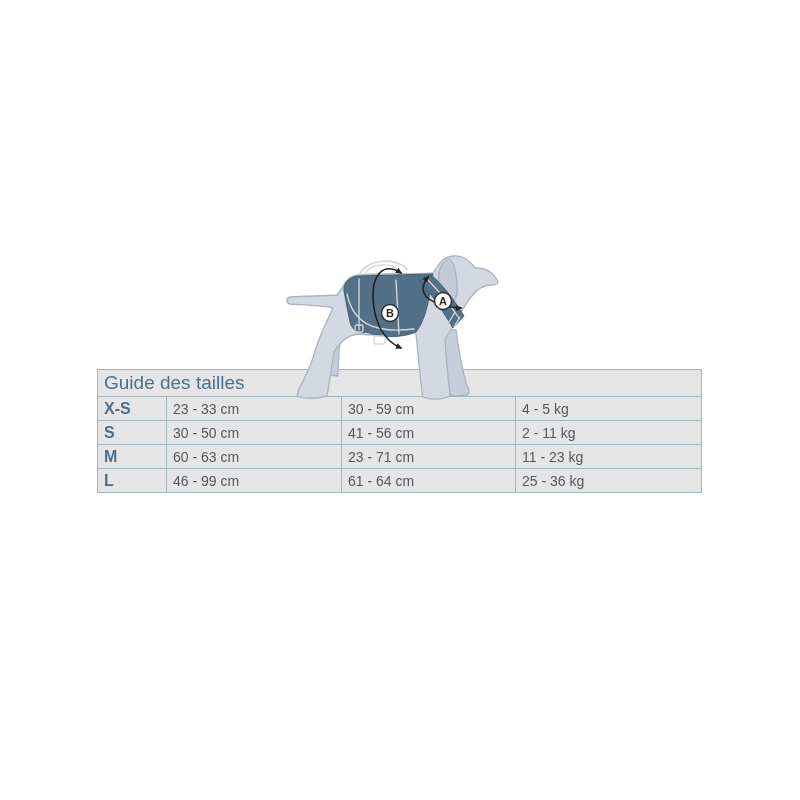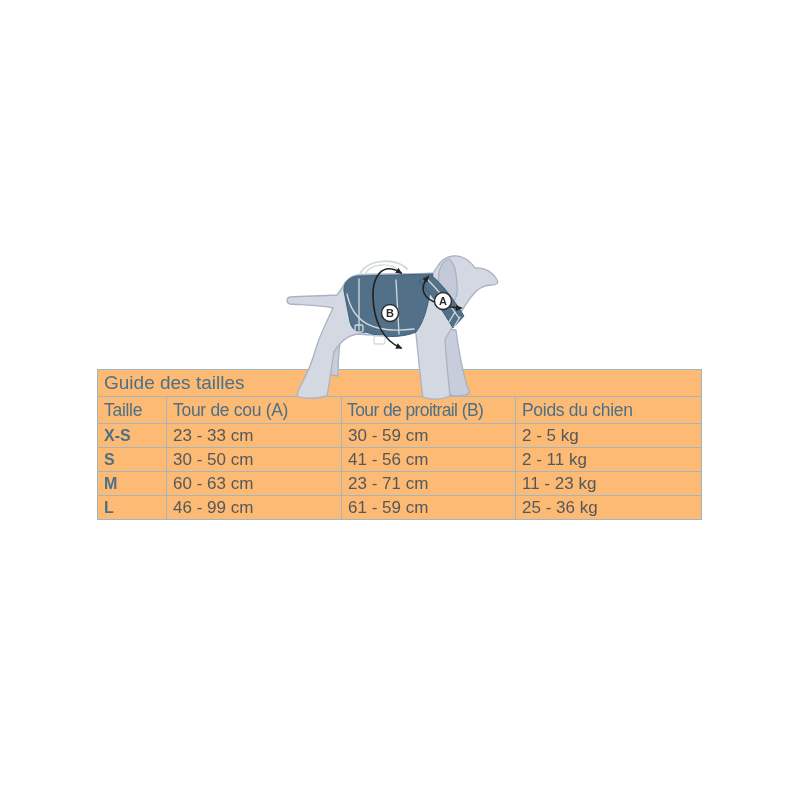--- a/index.html
+++ b/index.html
@@ -9,35 +9,35 @@
     font-family:"Liberation Sans", sans-serif;
     position:relative;
     overflow:hidden;
   }
   .stage{position:absolute;inset:0;}
 
   
   .size-table{
     position:absolute;left:97px;top:369px;width:604px;
     border-collapse:collapse;table-layout:fixed;
-    background:#fdba74;z-index:1;
+    background:#e5e5e5;z-index:1;
   }
   .size-table td,.size-table th{
     border:1px solid #a2b6c0;
     padding:0 4px 0 6px;
     text-align:left;vertical-align:middle;
     white-space:nowrap;overflow:hidden;
   }
   .title-cell{height:26px;font-size:19px;color:#4d7086;}
   .size-table th{
     height:26px;font-size:17.5px;font-weight:400;
     color:#4d7086;letter-spacing:-0.3px;
   }
   .size-table th.tight{letter-spacing:-0.6px;padding-left:5px;}
-  .size-table tr.row td{height:23px;font-size:17px;color:#55585b;}
+  .size-table tr.row td{height:23px;font-size:14px;color:#55585b;}
   .size-table tr.row td.c-size{color:#4d7086;font-weight:700;font-size:16px;}
 
   
   .dog-svg{position:absolute;left:270px;top:228px;z-index:2;}
   .outline{stroke:#aab3c3;stroke-width:1.3;stroke-linejoin:round;}
   .vest-shape{stroke:#40607a;stroke-width:1;stroke-linejoin:round;}
   .trim{stroke:#d3dade;stroke-width:2;fill:none;stroke-linecap:round;}
   .trim-thin{stroke:#d3dade;stroke-width:1.3;fill:none;stroke-linecap:round;}
   .tape{stroke:#222222;stroke-width:1.6;fill:none;stroke-linecap:round;}
   .badge{fill:#ffffff;stroke:#2b2b2b;stroke-width:1.4;}
@@ -124,46 +124,40 @@
     <colgroup>
       <col style="width:69px">
         <col style="width:175px">
         <col style="width:174px">
         <col style="width:186px">
     </colgroup>
     <tbody>
       <tr>
         <td class="title-cell" colspan="4">Guide des tailles</td>
       </tr>
-      <tr>
-        <th>Taille</th>
-        <th>Tour de cou (A)</th>
-        <th class="tight">Tour de proitrail (B)</th>
-        <th>Poids du chien</th>
-      </tr>
       <tr class="row">
         <td class="c-size">X-S</td>
         <td>23 - 33 cm</td>
         <td>30 - 59 cm</td>
-        <td>2 - 5 kg</td>
+        <td>4 - 5 kg</td>
       </tr>
       <tr class="row">
         <td class="c-size">S</td>
         <td>30 - 50 cm</td>
         <td>41 - 56 cm</td>
         <td>2 - 11 kg</td>
       </tr>
       <tr class="row">
         <td class="c-size">M</td>
         <td>60 - 63 cm</td>
         <td>23 - 71 cm</td>
         <td>11 - 23 kg</td>
       </tr>
       <tr class="row">
         <td class="c-size">L</td>
         <td>46 - 99 cm</td>
-        <td>61 - 59 cm</td>
+        <td>61 - 64 cm</td>
         <td>25 - 36 kg</td>
       </tr>
     </tbody>
   </table>
 
 </div>
 
 </body></html>

